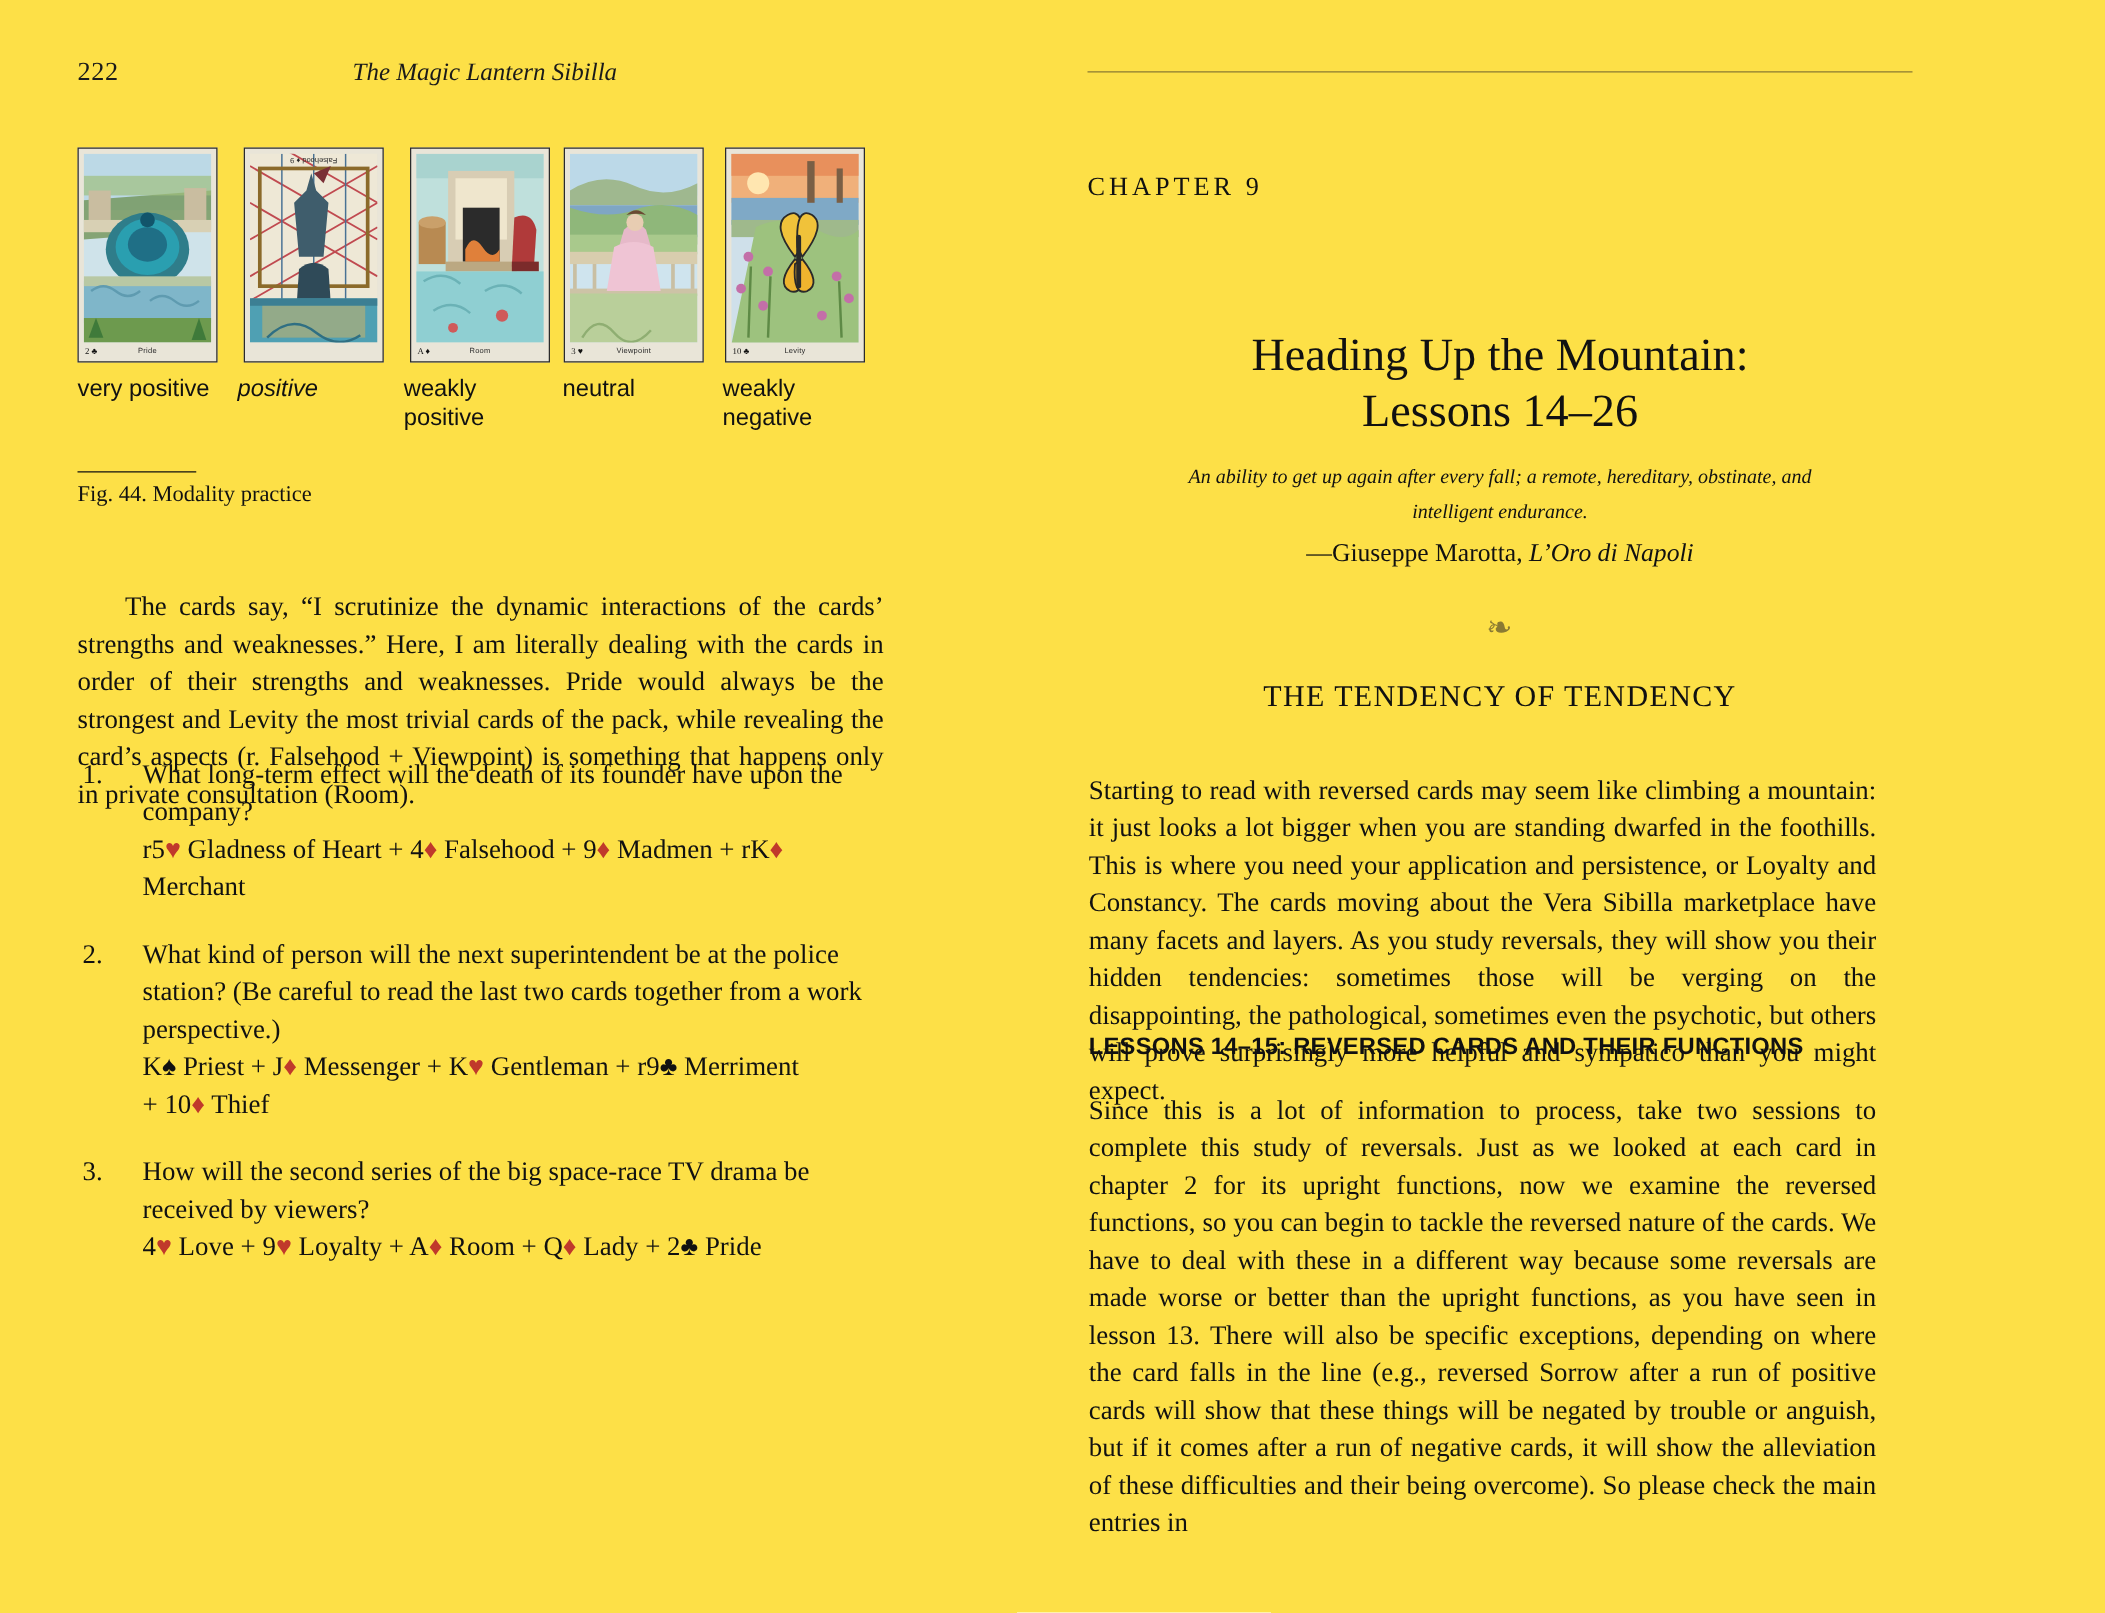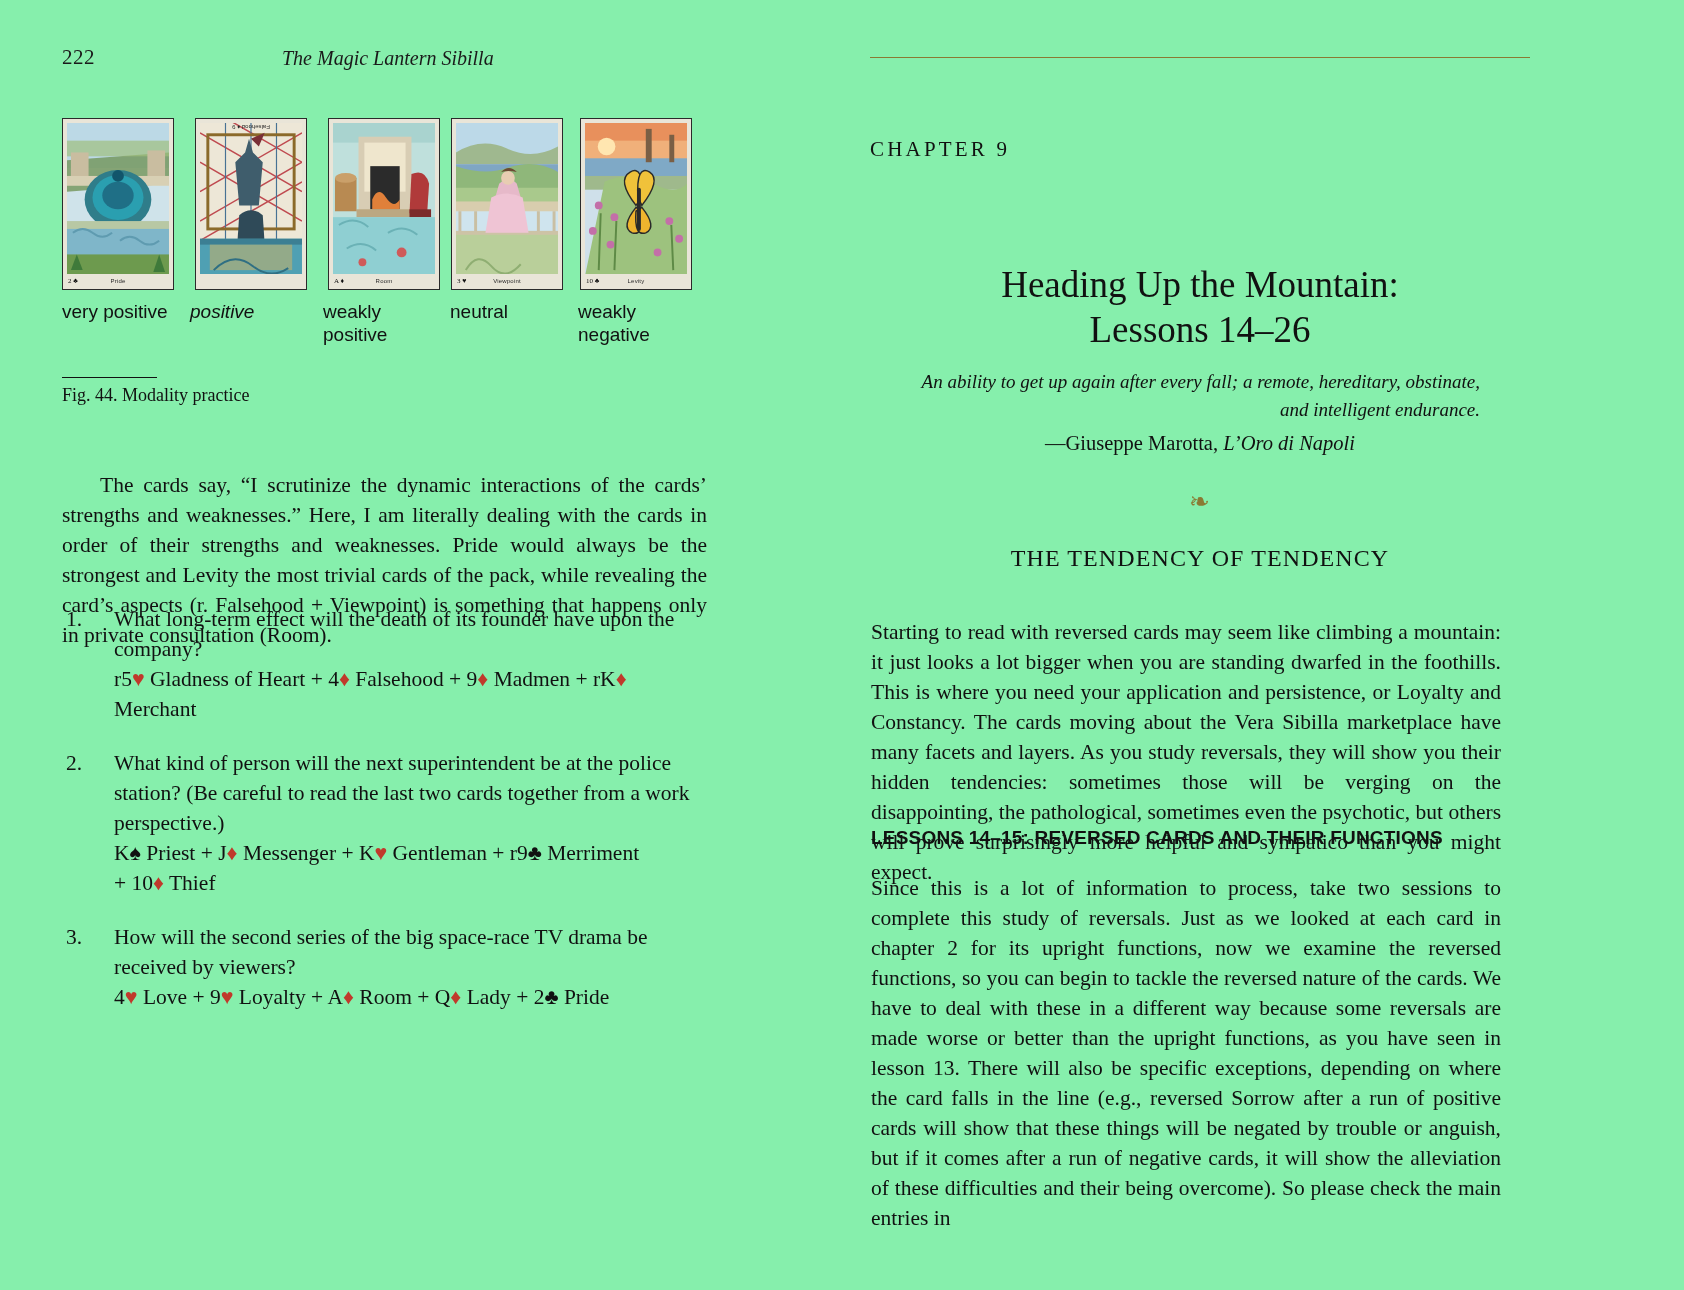--- a/index.html
+++ b/index.html
@@ -4,21 +4,21 @@
 <style>
   html, body {
     margin: 0;
     padding: 0;
     background: #ffffff;
   }
   .page {
     position: relative;
     width: 1684px;
     height: 1290px;
-    background: #86efac;
+    background: #fde047;
     font-family: "Liberation Serif", serif;
     color: #111111;
     overflow: hidden;
   }
 
   
   .left-page {
     position: absolute;
     left: 0; top: 0;
     width: 842px; height: 1290px;
@@ -180,23 +180,23 @@
     width: 700px;
     text-align: center;
     font-size: 37px;
     line-height: 45px;
     color: #111;
   }
   .epigraph {
     position: absolute;
     left: 78px; top: 368px;
     width: 560px;
-    text-align: right;
+    text-align: center;
     font-style: italic;
-    font-size: 19px;
+    font-size: 16px;
     line-height: 28px;
     color: #111;
   }
   .epigraph-attrib {
     position: absolute;
     left: 78px; top: 430px;
     width: 560px;
     text-align: center;
     font-size: 20.5px;
     line-height: 26px;

